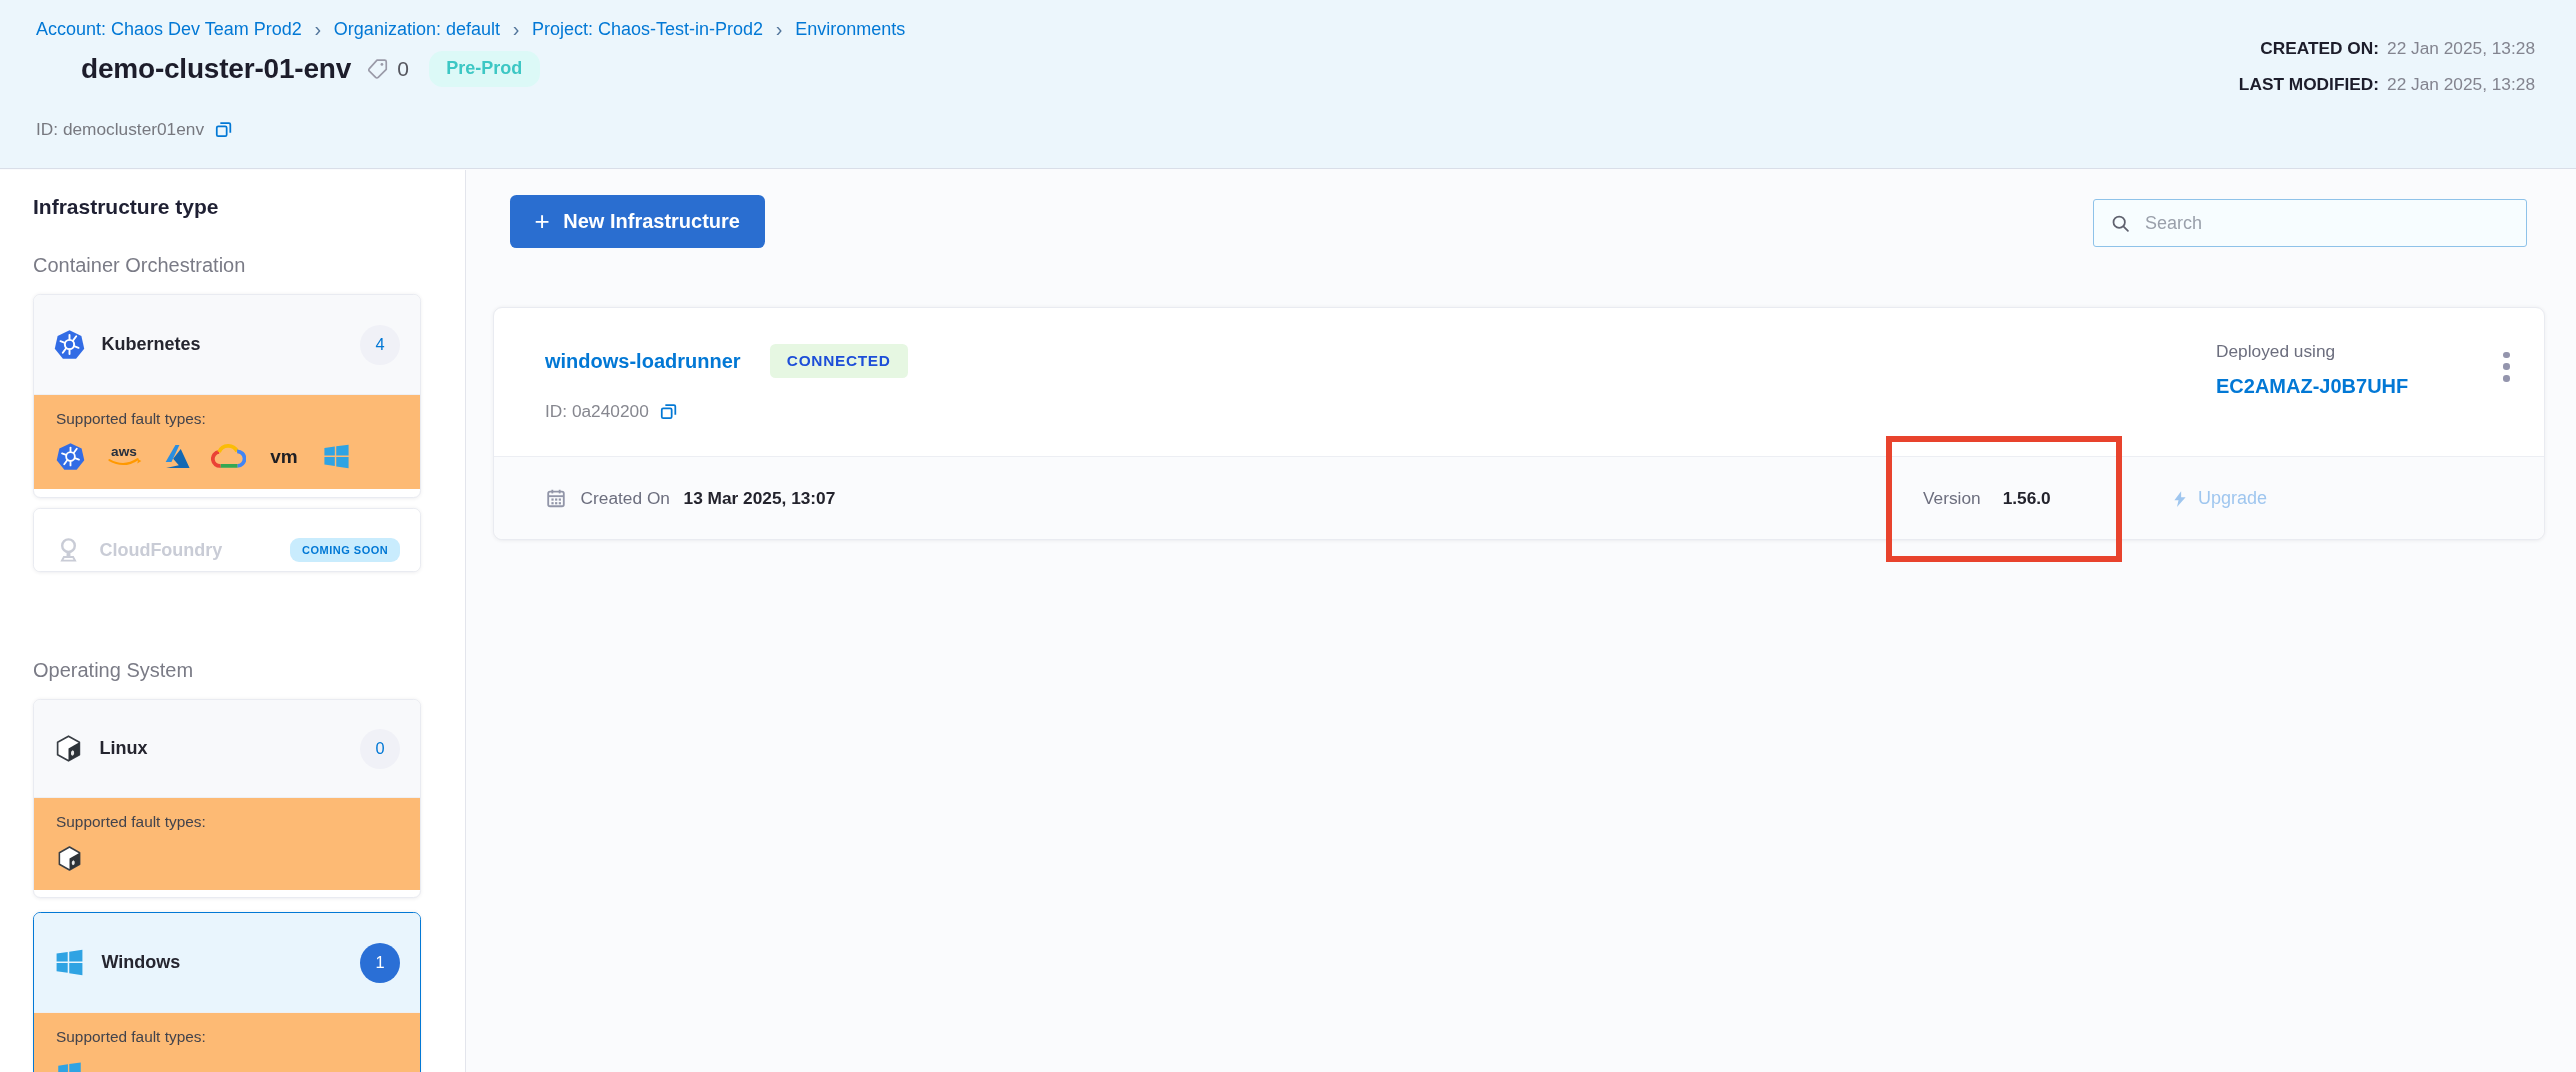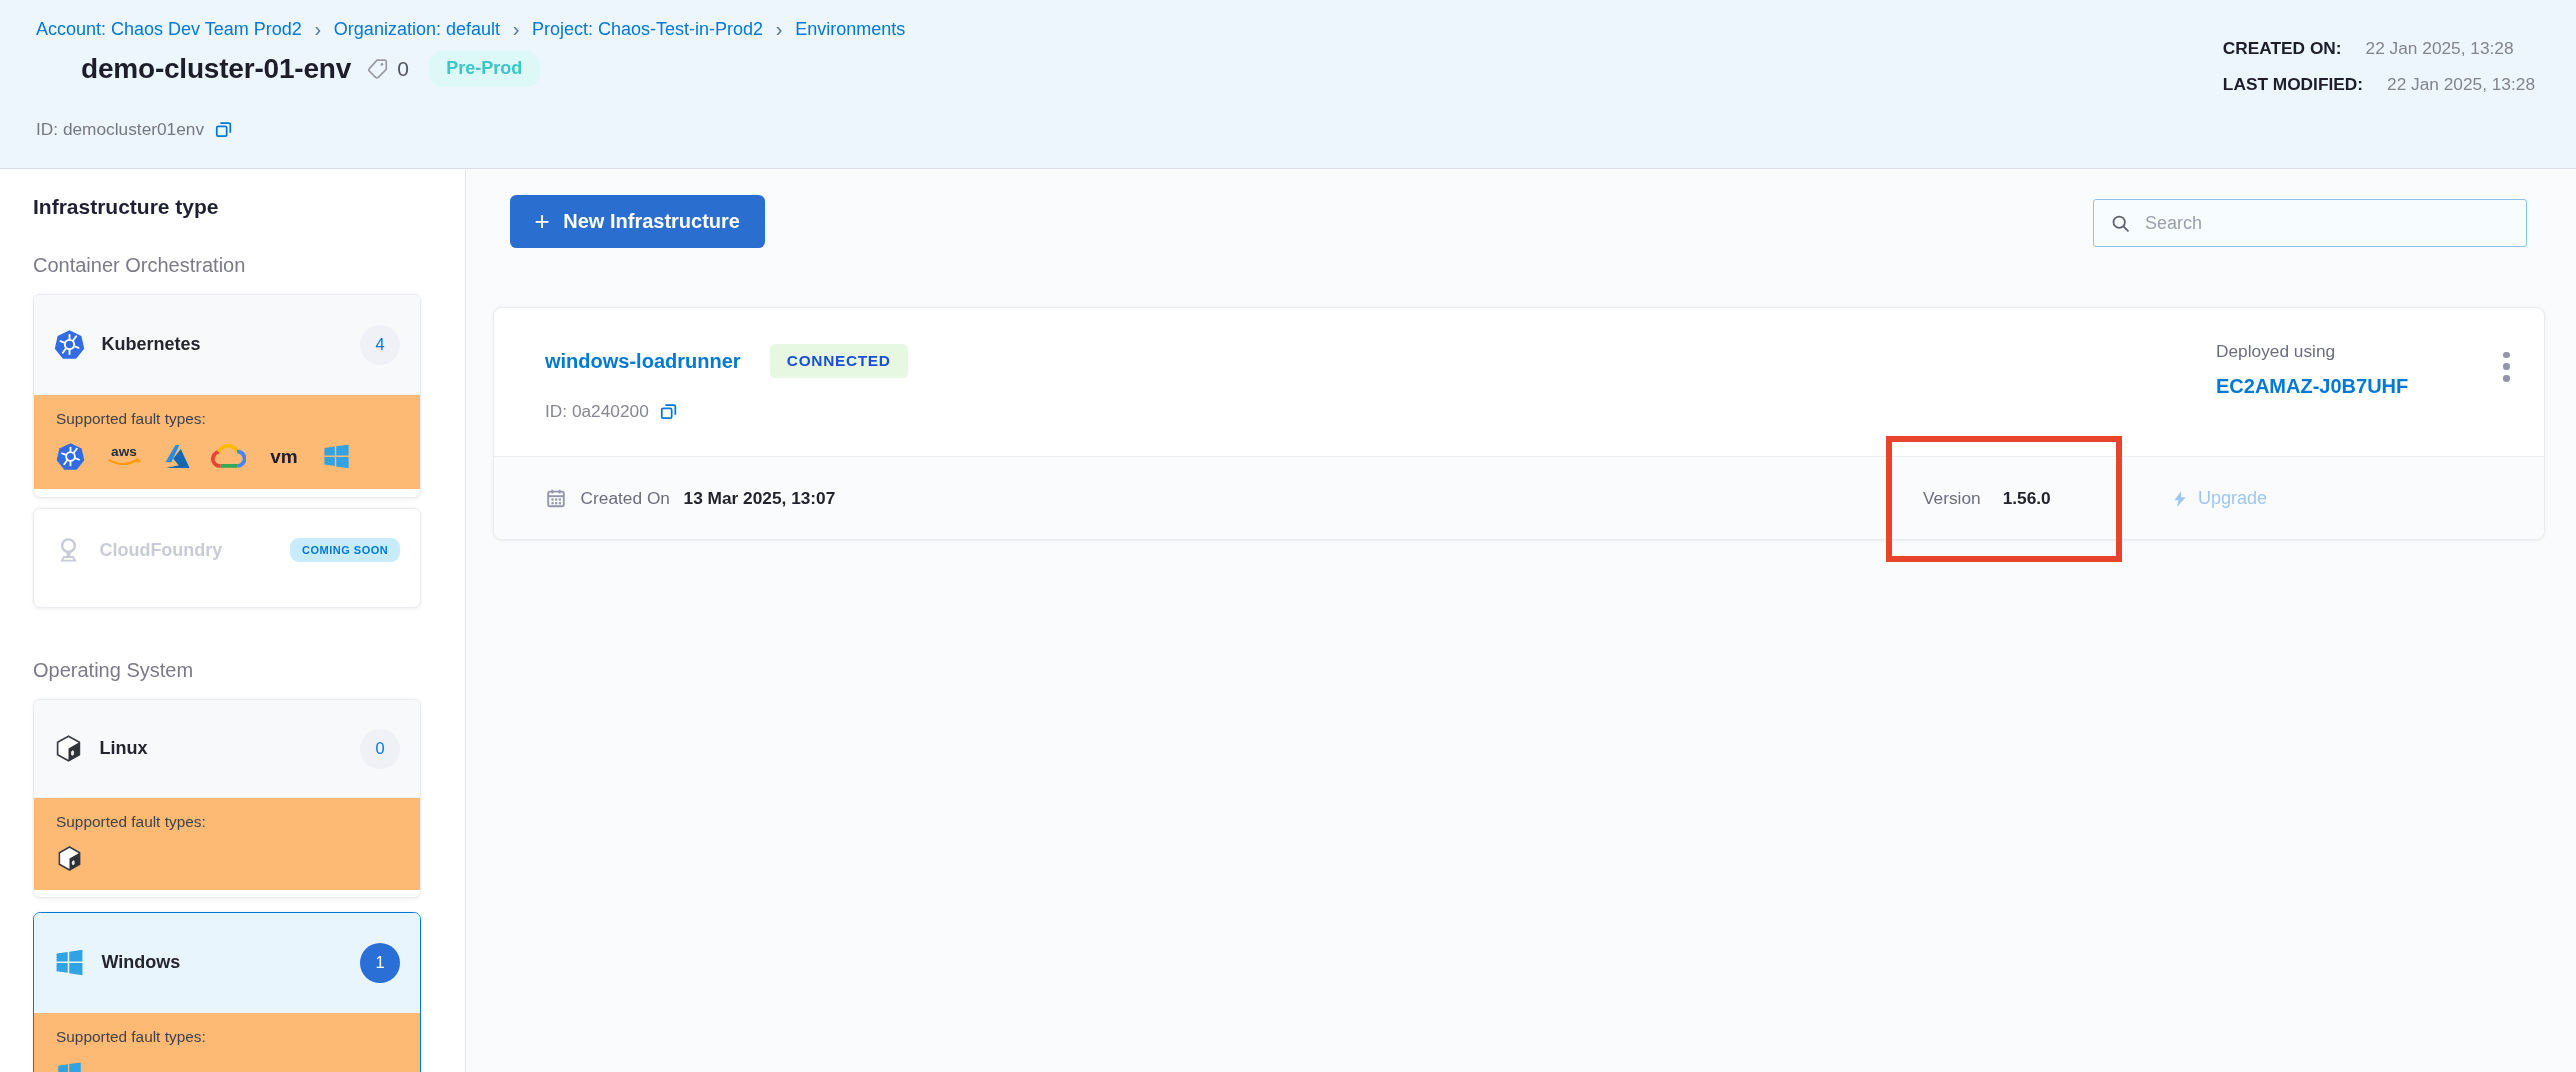--- a/index.html
+++ b/index.html
@@ -15,21 +15,21 @@
   .crumb { color:#0278d5; cursor:pointer; }
   .crumb-sep { color:#51749a; font-size:20px; }
   .title-row { position:absolute; left:36px; top:51px; display:flex; align-items:center; }
   .page-title { font-size:28px; font-weight:bold; color:#1d1d2b; letter-spacing:-0.2px;margin-left:45px; }
   .tag-wrap { display:flex; align-items:center; gap:8.2px; margin-left:14.5px; color:#55565e; font-size:21px; }
   .env-badge { margin-left:20px; background:#dcf9f7; color:#3dc7c4; font-weight:bold;
     font-size:18px; padding:7.3px 17.3px; border-radius:13.6px; }
   .id-row { position:absolute; left:36px; top:119px; display:flex; align-items:center; gap:10px;
     font-size:17.3px; color:#77787f; }
   .meta { position:absolute; right:41px; top:38px; }
-  .meta-row { display:flex; gap:24px; font-size:17.3px; margin-bottom:15.4px; }
+  .meta-row { display:flex; justify-content:flex-end; gap:8px; font-size:17.3px; margin-bottom:15.4px; }
   .meta-label { font-weight:bold; color:#1d1d2b; }
   .meta-value { color:#83848f; }
 
   
   .sidebar { position:absolute; left:0; top:170px; width:466px; height:902px; background:#ffffff;
     border-right:0.9px solid #e3e5ec; overflow:hidden; }
   .sb-title { position:absolute; left:33px; top:25.4px; font-size:21px; font-weight:bold; color:#1f2033; }
   .sb-heading { position:absolute; left:33px; font-size:20px; color:#7a7b86; }
   .itc { position:absolute; left:33px; width:388px; background:#fff; border:0.9px solid #e9ebf1;
     border-radius:7.3px; box-shadow:0 0.9px 3.6px rgba(40,41,61,.08); overflow:hidden; }
@@ -215,21 +215,21 @@
           </span>
           <span class="icon">
             <svg width="29" height="29" viewBox="0 0 24 24">
               <path fill="#2fa3e3" d="M2 5 L10.6 3.8 V11.2 H2 Z M11.8 3.6 L22 2.2 V11.2 H11.8 Z M2 12.4 H10.6 V19.9 L2 18.7 Z M11.8 12.4 H22 V21.8 L11.8 20.3 Z"></path>
             </svg>
           </span>
         </div>
       </div>
     </div>
 
-    <div class="itc" style="top:338px; height:100px;">
+    <div class="itc" style="top:338px; height:64px;">
       <div class="cf-row">
         <span class="icon">
           <svg width="29" height="29" viewBox="0 0 24 24" fill="#c9ccd6">
             <circle cx="12" cy="8" r="5.2" fill="none" stroke="#c9ccd6" stroke-width="2"></circle>
             <rect x="10.4" y="12.6" width="3.2" height="4.2"></rect>
             <path d="M6.6 20.4 h10.8 l-1.6-3 h-7.6 z" fill="none" stroke="#c9ccd6" stroke-width="1.6"></path>
           </svg>
         </span>
         <span class="cf-label">CloudFoundry</span>
         <span class="coming-soon">COMING SOON</span>

